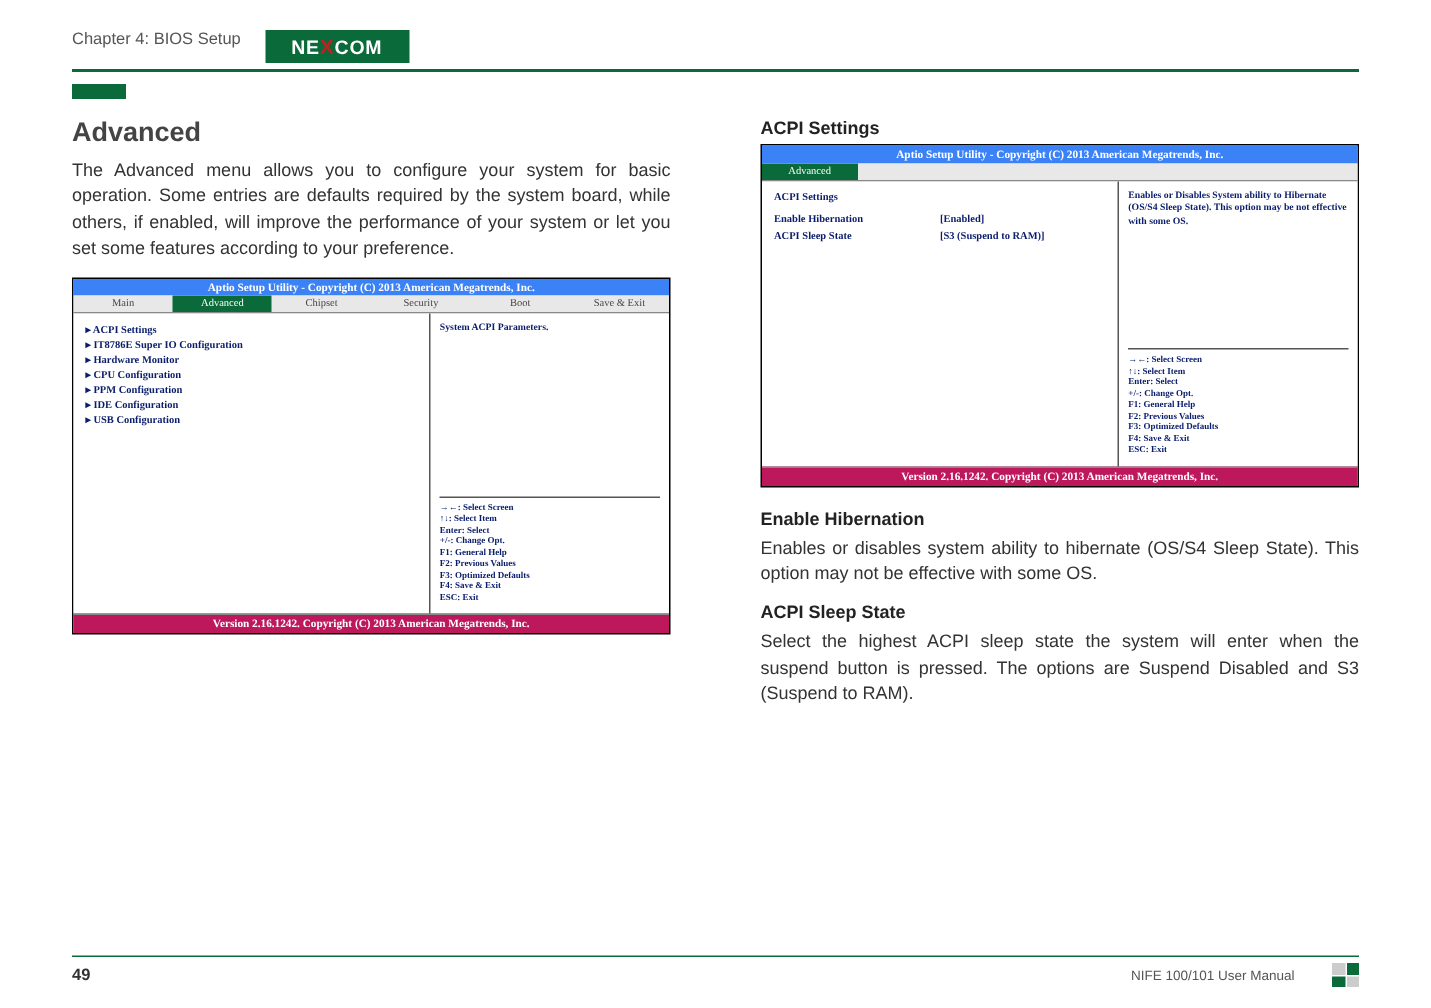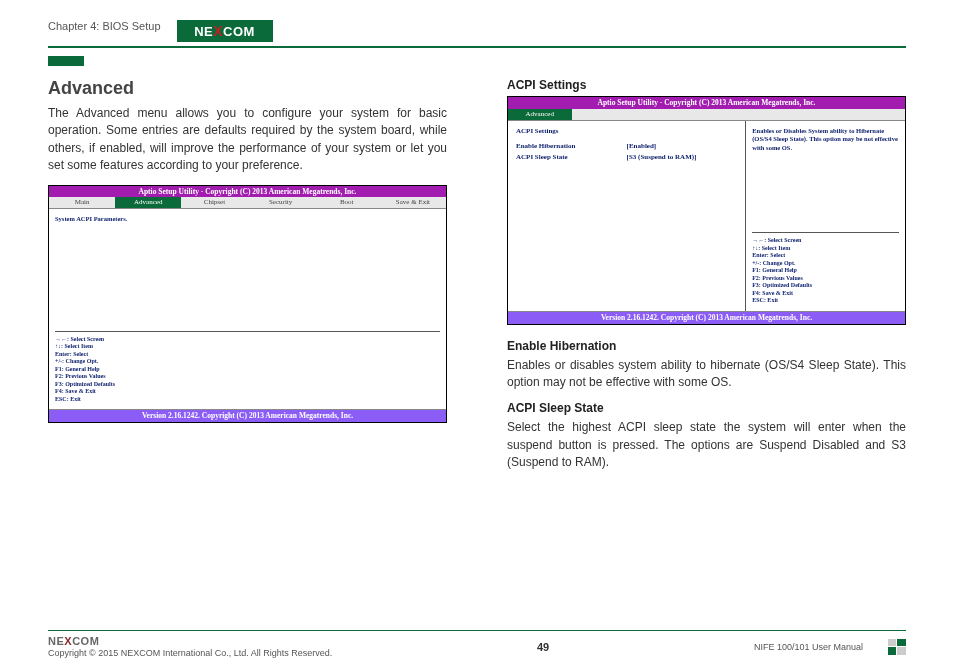--- a/index.html
+++ b/index.html
@@ -16,35 +16,35 @@
   h1 { font-size: 18px; font-weight: 600; color: #444; margin-bottom: 6px; }
   p { font-size: 12px; line-height: 1.45; text-align: justify; margin-bottom: 10px; color: #333; }
   .section-title { font-size: 12px; font-weight: 700; color: #222; margin-bottom: 4px; }
   .warning-box { display: flex; align-items: flex-start; gap: 10px; margin: 10px 0 14px 0; }
   .warn-icon { width: 34px; height: 30px; flex: 0 0 auto; }
   .warn-triangle { width: 0; height: 0; border-left: 17px solid transparent; border-right: 17px solid transparent; border-bottom: 28px solid #f4a400; position: relative; }
   .warn-triangle::after { content: "!"; position: absolute; top: 7px; left: -3px; color: #fff; font-weight: bold; font-size: 16px; }
   .warning-text { font-size: 12px; color: #333; line-height: 1.4; padding-top: 2px; }
 
   .bios { border: 1px solid #000; font-family: "Times New Roman", serif; font-size: 7px; line-height: 1.3; margin-bottom: 14px; }
-  .bios-title { background: #a21caf; color: #fff; text-align: center; font-weight: bold; padding: 1px 0; font-size: 7.5px; }
+  .bios-title { background: #3b82f6; color: #fff; text-align: center; font-weight: bold; padding: 1px 0; font-size: 7.5px; }
   .bios-tabs { display: flex; background: #e8e8e8; border-bottom: 1px solid #888; }
   .bios-tab { padding: 1px 0; text-align: center; flex: 1; font-size: 7px; color: #444; }
   .bios-tab.active { background: #0a6a3a; color: #fff; }
   .bios-body { display: flex; min-height: 200px; background: #fff; }
   .bios-body.short { min-height: 190px; }
   .bios-left { flex: 1 1 60%; padding: 6px 8px; border-right: 1px solid #555; }
   .bios-right { flex: 1 1 40%; padding: 6px 6px; display: flex; flex-direction: column; justify-content: space-between; }
   .bios-item { color: #0a1d6b; font-weight: bold; padding: 0.5px 0; }
   .bios-item-row { display: flex; }
   .bios-item-row .bl { flex: 0 0 50%; }
   .bios-item.sel { background: #fff; color: #0a1d6b; }
   .bios-help { color: #0a1d6b; font-weight: bold; font-size: 6.5px; }
   .bios-keys { color: #0a1d6b; font-weight: bold; font-size: 6px; line-height: 1.25; border-top: 1px solid #555; margin-top: 6px; padding-top: 4px; }
-  .bios-footer { background: #8b5cf6; color: #fff; text-align: center; font-weight: bold; padding: 1px 0; font-size: 7.5px; border-top: 1px solid #888; }
+  .bios-footer { background: #be185d; color: #fff; text-align: center; font-weight: bold; padding: 1px 0; font-size: 7.5px; border-top: 1px solid #888; }
   .bios-h { color: #0a1d6b; font-weight: bold; }
 
   .footer { position: absolute; bottom: 14px; left: 48px; right: 48px; }
   .foot-rule { height: 1px; background: #0a6a3a; margin-bottom: 4px; }
   .foot-row { display: flex; justify-content: space-between; align-items: center; font-size: 9px; color: #555; }
   .foot-logo { font-size: 11px; font-weight: bold; color: #666; letter-spacing: 0.5px; }
   .foot-logo .x { color: #8a2a2a; }
   .foot-left { display:flex; flex-direction: column; gap:1px;}
   .pageno { font-weight: bold; font-size: 11px; color: #333; }
   .foot-marks { width: 18px; height: 16px; display: grid; grid-template: repeat(2,1fr)/repeat(2,1fr); gap: 1px; }
@@ -78,20 +78,29 @@
         <div class="bios-title">Aptio Setup Utility - Copyright (C) 2013 American Megatrends, Inc.</div>
         <div class="bios-tabs">
           <div class="bios-tab">Main</div>
           <div class="bios-tab active">Advanced</div>
           <div class="bios-tab">Chipset</div>
           <div class="bios-tab">Security</div>
           <div class="bios-tab">Boot</div>
           <div class="bios-tab">Save &amp; Exit</div>
         </div>
         <div class="bios-body">
+          <div class="bios-left">
+            <div class="bios-item sel">▸ ACPI Settings</div>
+            <div class="bios-item">▸ IT8786E Super IO Configuration</div>
+            <div class="bios-item">▸ Hardware Monitor</div>
+            <div class="bios-item">▸ CPU Configuration</div>
+            <div class="bios-item">▸ PPM Configuration</div>
+            <div class="bios-item">▸ IDE Configuration</div>
+            <div class="bios-item">▸ USB Configuration</div>
+          </div>
           <div class="bios-right">
             <div class="bios-help">System ACPI Parameters.</div>
             <div class="bios-keys">
               <div>→←: Select Screen</div>
               <div>↑↓: Select Item</div>
               <div>Enter: Select</div>
               <div>+/-: Change Opt.</div>
               <div>F1: General Help</div>
               <div>F2: Previous Values</div>
               <div>F3: Optimized Defaults</div>
@@ -149,26 +158,20 @@
 
       <div class="section-title">ACPI Sleep State</div>
       <p>Select the highest ACPI sleep state the system will enter when the suspend button is pressed. The options are Suspend Disabled and S3 (Suspend to RAM).</p>
     </div>
   </div>
 </div>
 
 <div class="footer">
   <div class="foot-rule"></div>
   <div class="foot-row">
-    <div class="foot-left">
-      <div class="foot-logo">
-        <span>NE</span><span class="x">X</span><span>COM</span>
-      </div>
-      <div>Copyright © 2015 NEXCOM International Co., Ltd. All Rights Reserved.</div>
-    </div>
     <div class="pageno">49</div>
     <div class="foot-right">
       <div>NIFE 100/101 User Manual</div>
       <div class="foot-marks">
           <div></div>
           <div class="a"></div>
           <div class="a"></div>
           <div></div>
         </div>
     </div>

